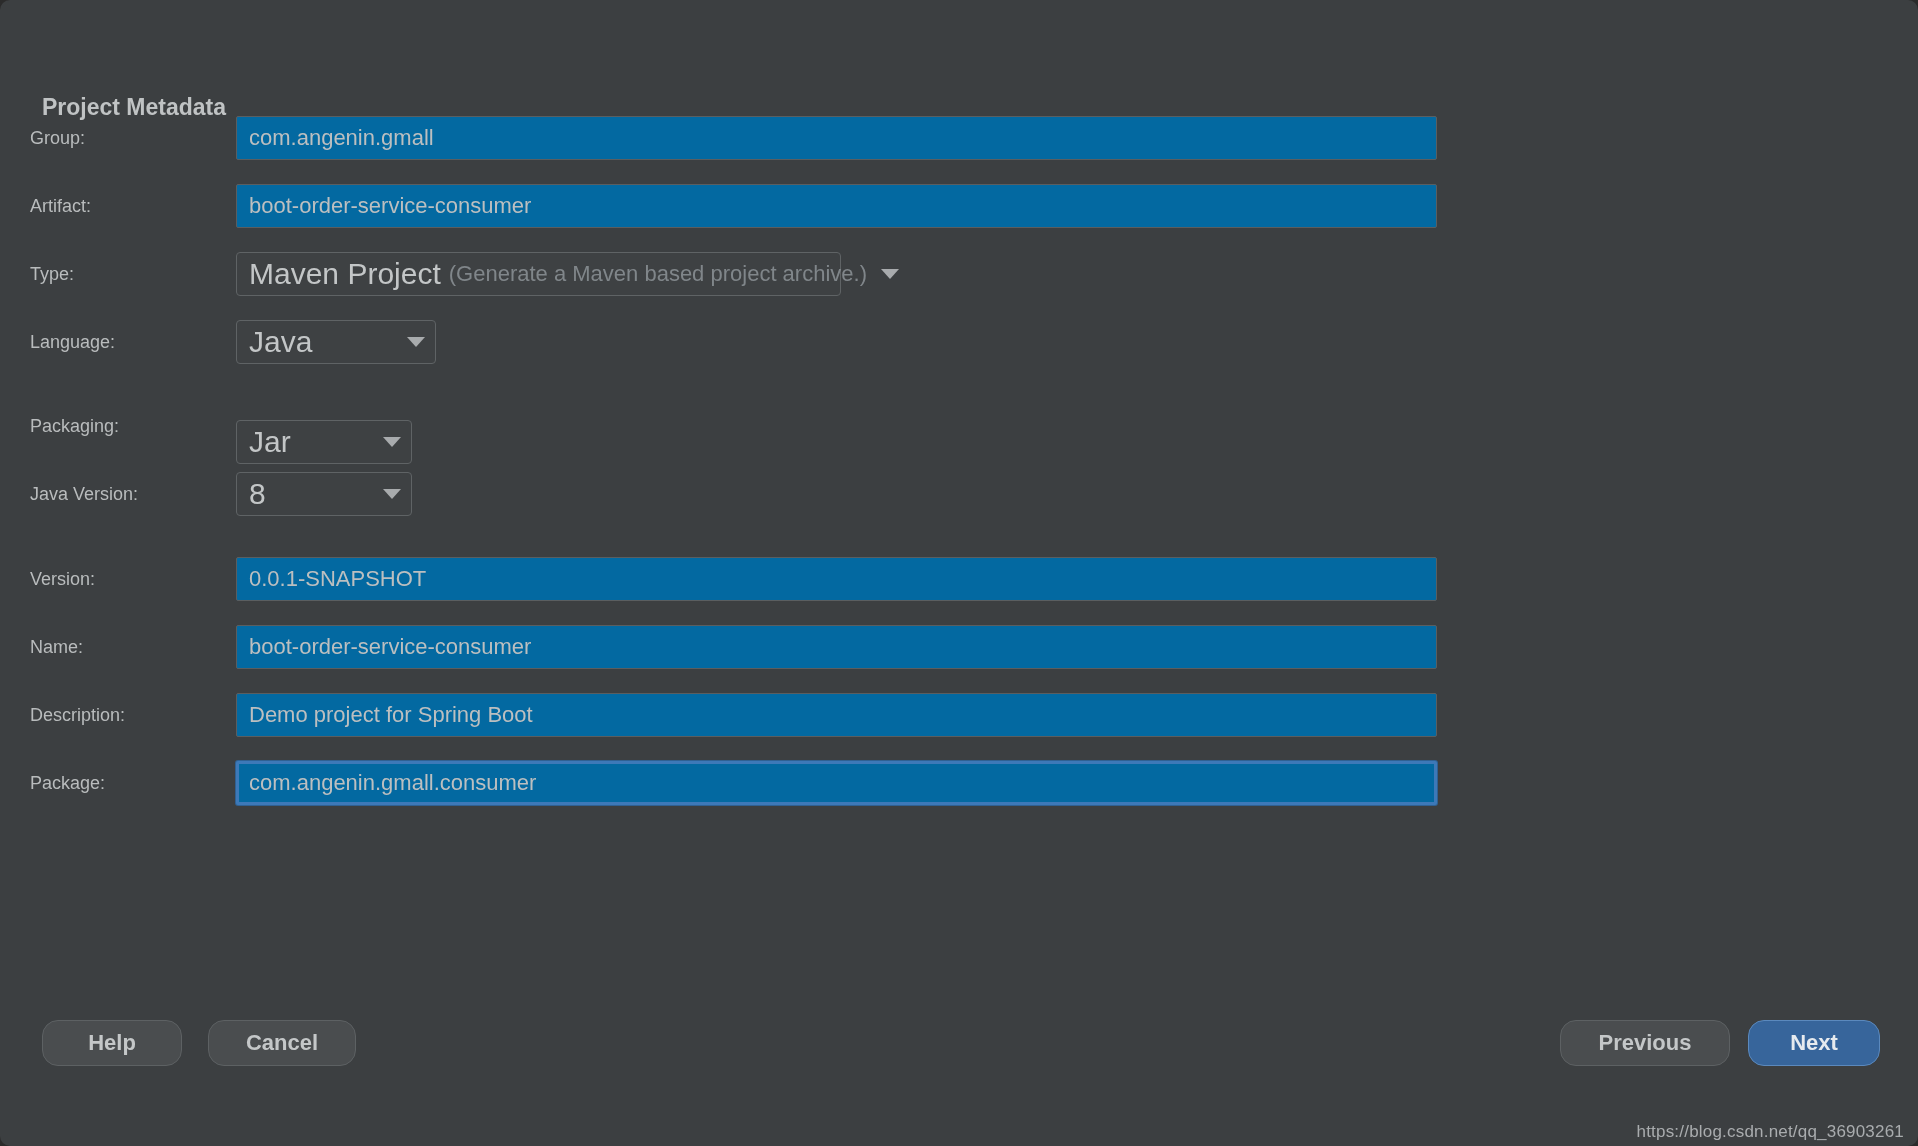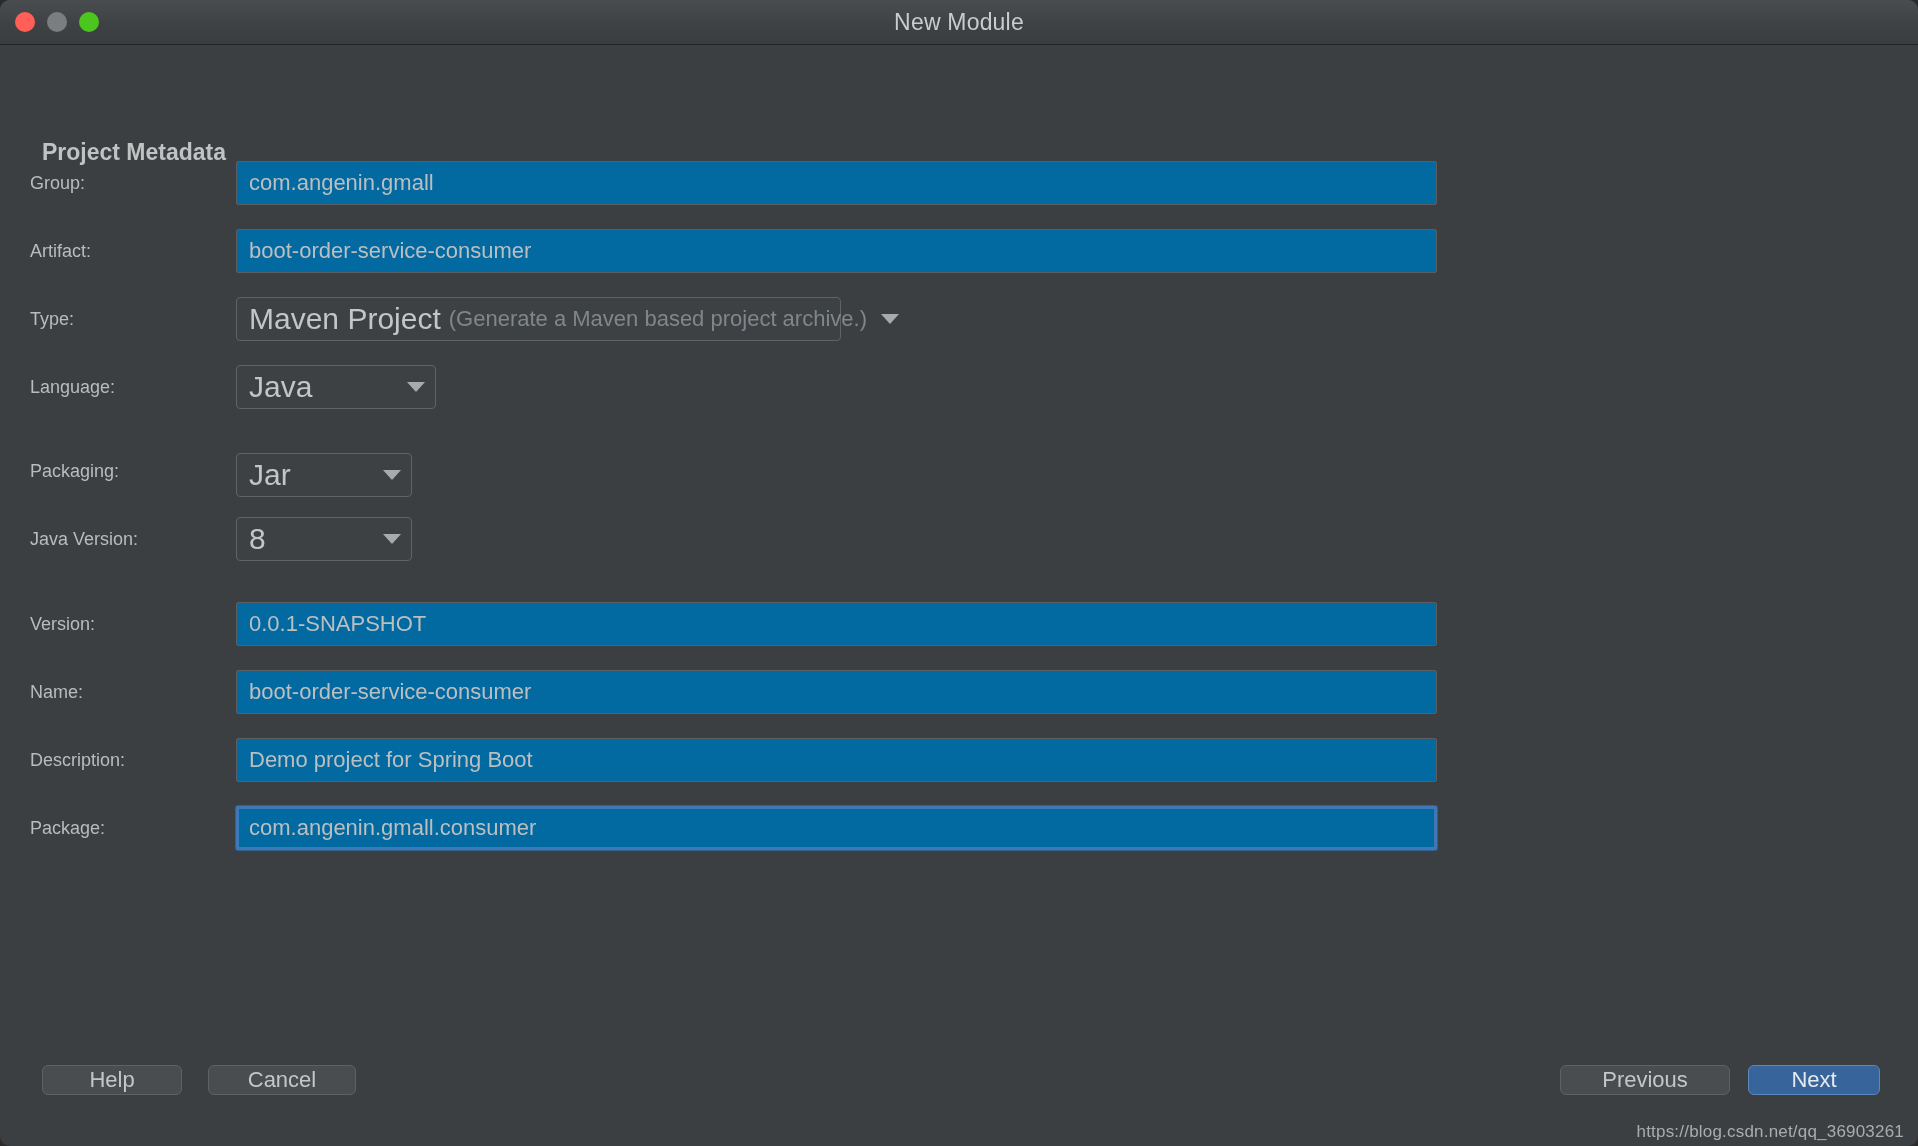--- a/index.html
+++ b/index.html
@@ -139,30 +139,31 @@
     margin-left: auto;
     padding-left: 14px;
     display: inline-flex;
     align-items: center;
   }
   .combo .arrow svg { display: block; }
 
   
   .btn {
     position: absolute;
-    height: 30px;
-    border-radius: 6px;
+    height: 46px;
+    border-radius: 16px;
     display: flex;
     align-items: center;
     justify-content: center;
     font-size: 22px;
     color: #c4c7c8;
     background: #4a4d4f;
     border: 1px solid #5d6163;
     user-select: none;
+    font-weight: bold;
   }
   .btn.primary {
     background: #37659b;
     border: 1px solid #5b89bd;
     color: #e6eaee;
   }
 
   .watermark {
     position: absolute;
     right: 14px;
@@ -171,28 +172,20 @@
     color: #a9acae;
     letter-spacing: 0.2px;
     user-select: none;
   }
 </style>
 </head>
 <body>
 
 <div class="window">
 
-  <div class="titlebar">
-    <div class="traffic">
-      <span class="light close"></span>
-      <span class="light min"></span>
-      <span class="light zoom"></span>
-    </div>
-    <div class="window-title">New Module</div>
-  </div>
 
   <div class="content">
 
     <div class="section-title">Project Metadata</div>
 
     <div class="form">
 
       <div class="row" style="top:116px;">
         <span class="lbl">Group:</span>
         <span class="tfield" style="top:0;">
@@ -227,21 +220,21 @@
           <span class="arrow">
             <svg width="18" height="12" viewBox="0 0 18 12">
                 <polygon points="0,1 18,1 9,11" fill="#a8abad"></polygon>
               </svg>
           </span>
         </span>
       </div>
 
       <div class="row" style="top:404px;">
         <span class="lbl">Packaging:</span>
-        <span class="combo" style="top:4px; width:176px;">
+        <span class="combo" style="top:16px; width:176px;">
           <span class="sel">Jar</span>
           <span class="arrow">
             <svg width="18" height="12" viewBox="0 0 18 12">
                 <polygon points="0,1 18,1 9,11" fill="#a8abad"></polygon>
               </svg>
           </span>
         </span>
       </div>
 
       <div class="row" style="top:472px;">

